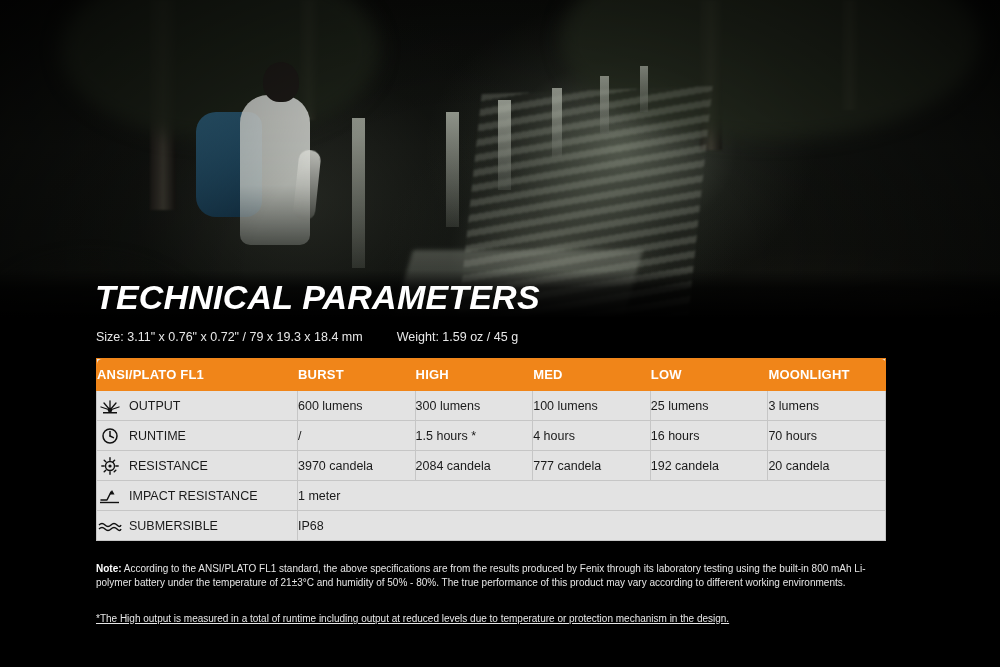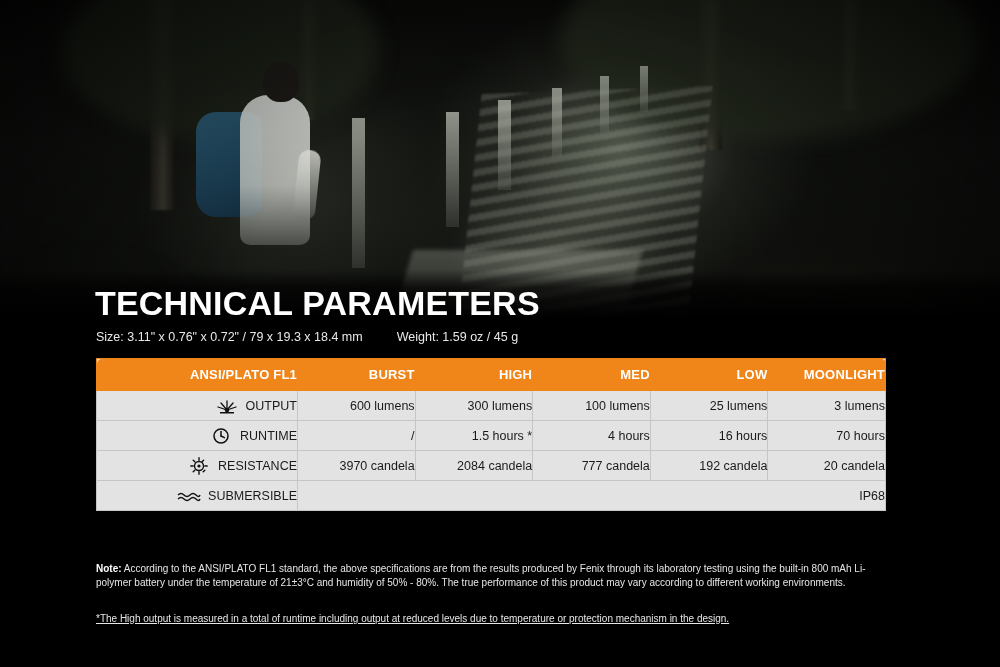--- a/index.html
+++ b/index.html
@@ -117,26 +117,27 @@
   .content {
     position: absolute;
     left: 0; top: 270px;
     width: 1000px;
     height: 397px;
     background: linear-gradient(180deg, rgba(0,0,0,0.0) 0px, rgba(0,0,0,0.72) 18px, #000000 48px, #000000 100%);
     padding: 0;
   }
   .title {
     position: absolute;
-    left: 95px; top: 14px;
+    left: 95px; top: 8px;
     color: #ffffff;
     font-size: 34px;
     font-weight: bold;
     letter-spacing: 0.2px;
     font-family: "Liberation Sans", sans-serif;
+    font-style: italic;
   }
   .subline {
     position: absolute;
     left: 96px; top: 60px;
     color: #e8e8e8;
     font-size: 12.5px;
     white-space: nowrap;
   }
   .subline .gap { display: inline-block; width: 34px; }
 
@@ -146,21 +147,21 @@
     width: 790px;
     border-collapse: collapse;
     background: #e3e3e3;
     table-layout: fixed;
   }
   table.spec th, table.spec td {
     border: 1px solid #c6c6c6;
     font-size: 12.5px;
     color: #1a1a1a;
     height: 29px;
-    text-align: right;
+    text-align: left;
     font-weight: normal;
     padding: 0;
   }
   table.spec thead th {
     background: #f08519;
     color: #ffffff;
     font-weight: bold;
     font-size: 13px;
     height: 31px;
     border: 1px solid #f08519;
@@ -331,20 +332,32 @@
               </svg>
             </span><span class="lbl">RESISTANCE</span>
           </td>
           <td>3970 candela</td>
           <td>2084 candela</td>
           <td>777 candela</td>
           <td>192 candela</td>
           <td>20 candela</td>
         </tr>
 
+        <tr>
+          <td class="rowlabel">
+            <span class="ico">
+              <svg class="ic" width="22" height="16" viewBox="0 0 22 16">
+                <path d="M2 12 L8 12 L12 4" fill="none" stroke="#111" stroke-width="1.5" stroke-linecap="round" stroke-linejoin="round"></path>
+                <path d="M13 2 l2.5 4.5 l-5 0 z" fill="#111"></path>
+                <line x1="1" y1="14.5" x2="20" y2="14.5" stroke="#111" stroke-width="1.4"></line>
+              </svg>
+            </span><span class="lbl">IMPACT RESISTANCE</span>
+          </td>
+          <td colspan="5">1 meter</td>
+        </tr>
 
         <tr>
           <td class="rowlabel">
             <span class="ico">
               <svg class="ic" width="24" height="14" viewBox="0 0 24 14">
                 <path d="M1 6 q3 -3 6 0 t6 0 t6 0 t4 0" fill="none" stroke="#111" stroke-width="1.4"></path>
                 <path d="M1 10 q3 -3 6 0 t6 0 t6 0 t4 0" fill="none" stroke="#111" stroke-width="1.4"></path>
               </svg>
             </span><span class="lbl">SUBMERSIBLE</span>
           </td>

